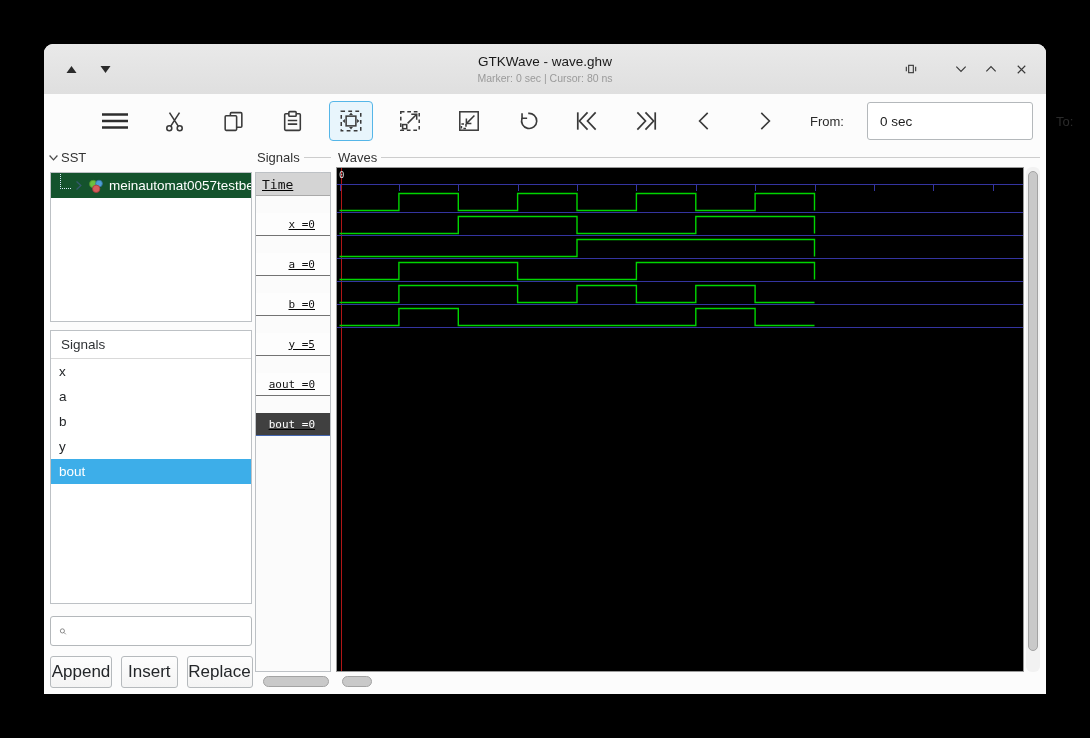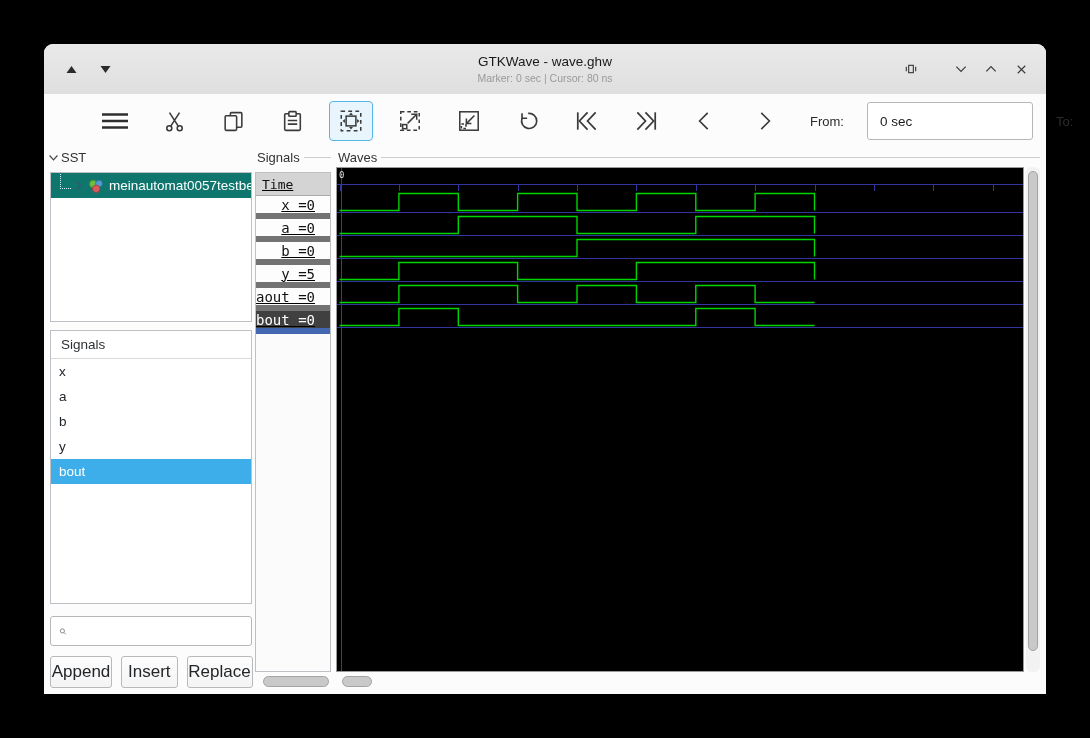--- a/index.html
+++ b/index.html
@@ -36,21 +36,21 @@
     width:152px;height:36px;margin-left:8px;background:#fff;border:1px solid #b4b8bb;
     border-radius:3px;font-size:13.5px;color:#1c1c1c;padding:0 0 0 12px;flex:0 0 auto;
     font-family:"Liberation Sans",sans-serif;
   }
   
   .frame-label{position:absolute;display:flex;align-items:center;font-size:13px;color:#333;}
   .frame-label .rule{flex:1;height:1px;background:#cdcdcd;margin-left:4px;}
   .panel{position:absolute;background:#ffffff;border:1px solid #bdc1c5;box-sizing:border-box;overflow:hidden;}
   
   .tree-row{height:25px;display:flex;align-items:center;font-size:13.5px;color:#232629;}
-  .tree-row.selected{background:#0f766e;color:#fff;}
+  .tree-row.selected{background:#14532d;color:#fff;}
   .tree-row .twisty{width:14px;display:flex;justify-content:center;margin:0 3px 0 6px;flex:0 0 auto;}
   .tree-row .t-icon{margin-right:5px;flex:0 0 auto;display:flex;}
   .tree-row .lbl{white-space:nowrap;overflow:hidden;}
   .tree-connector{width:10px;height:14px;border-left:1px dotted #8fa5b1;border-bottom:1px dotted #8fa5b1;margin:-8px 0 0 9px;flex:0 0 auto;}
   .tree-row.selected .tree-connector{border-color:#d9eefb;}
   
   .list-header{height:27px;display:flex;align-items:center;padding-left:10px;font-size:13.5px;color:#2e3134;border-bottom:1px solid #d9d9d9;}
   .sig-item{height:25px;display:flex;align-items:center;padding-left:8px;font-size:13.5px;color:#232629;}
   .sig-item.selected{background:#3daee9;color:#fff;}
   .search-box{
@@ -64,22 +64,22 @@
     font-family:"Liberation Sans",sans-serif;
   }
   
   .names-panel{background:#fbfbfb;}
   .time-header{
     height:22px;background:#d4d4d4;border-bottom:1px solid #a9a9a9;display:flex;align-items:center;
     padding-left:6px;font-family:"DejaVu Sans Mono",monospace;font-size:13px;color:#111;
   }
   .name-row{
     height:23px;display:flex;align-items:center;justify-content:flex-end;padding-right:15px;
-    font-family:"DejaVu Sans Mono",monospace;font-size:14px;color:#111;box-sizing:border-box;
-    border-bottom:6px solid #737373;background:#fdfdfd;white-space:pre;
+    font-family:"DejaVu Sans Mono",monospace;font-size:11px;color:#111;box-sizing:border-box;
+    border-bottom:1px solid #737373;background:#fdfdfd;white-space:pre;margin-top:17px;
   }
   .name-row.selected{background:#404040;color:#fff;border-bottom-color:#4467b2;}
   
   .wave-wrap{position:absolute;background:#000;border:1px solid #9a9a9a;box-sizing:border-box;}
   .vscroll{position:absolute;background:#f2f2f2;border-radius:6px;}
   .scroll-thumb{position:absolute;background:#c9c9c9;border:1px solid #a3a3a3;border-radius:6px;box-sizing:border-box;}
 </style>
 </head>
 <body>
 

